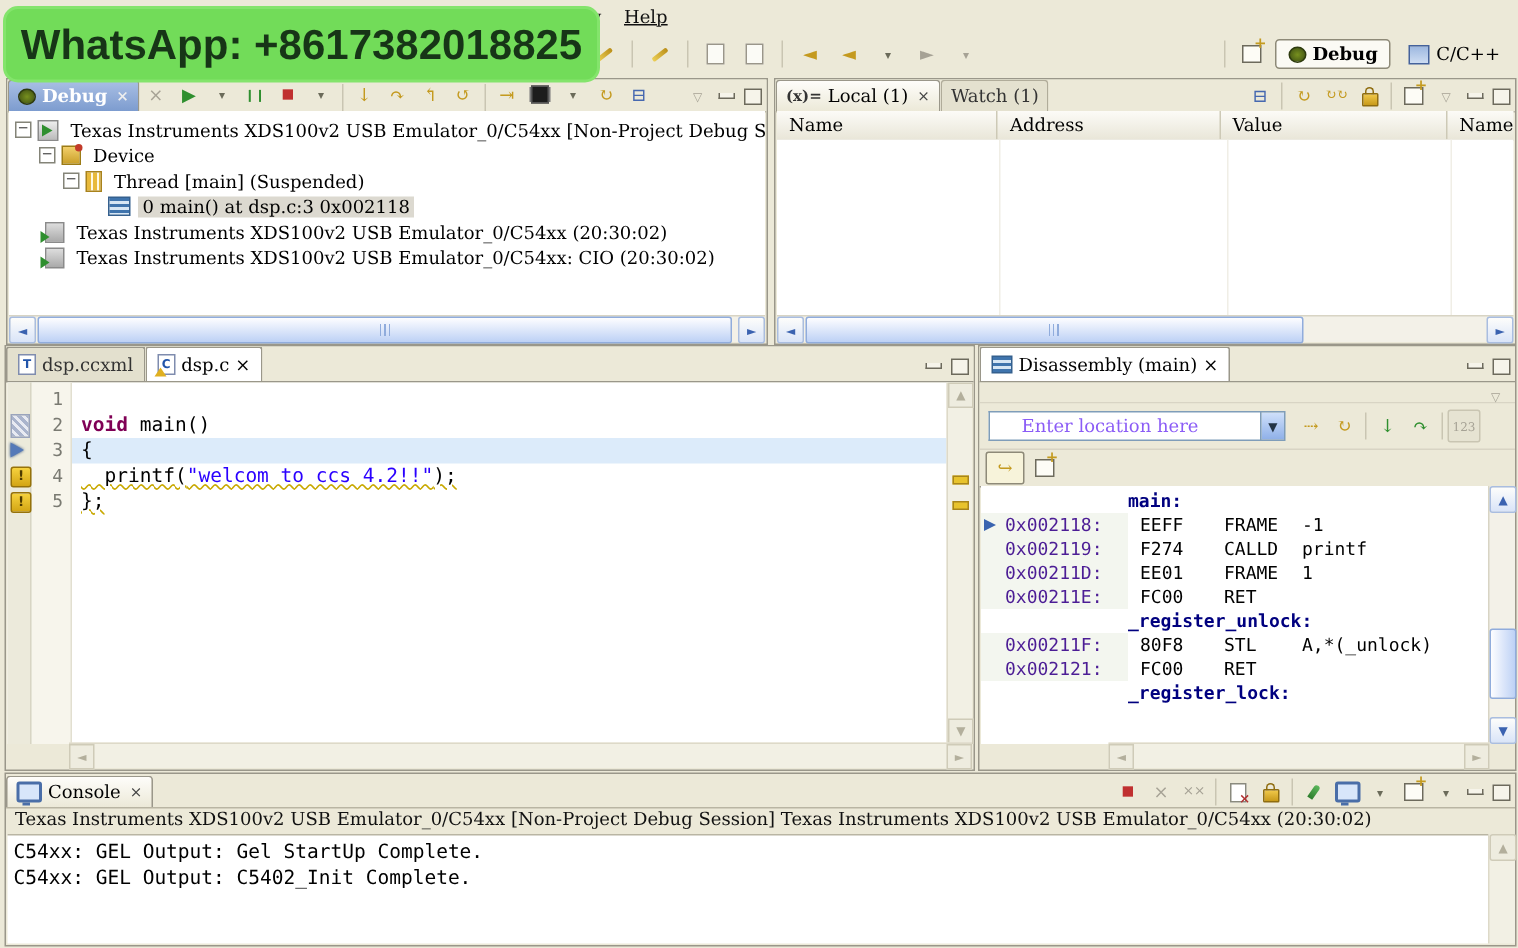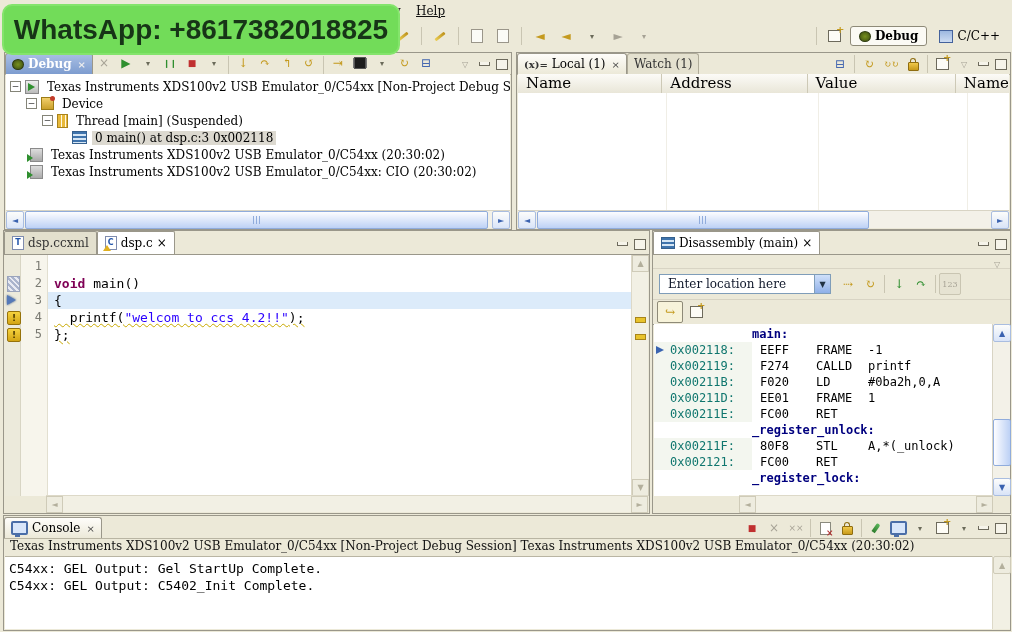--- a/index.html
+++ b/index.html
@@ -64,21 +64,21 @@
   .device{width:11px;height:11px;background:linear-gradient(#f2cf6a,#caa02a);border:1px solid #9c7c16;}
   .device:after{content:"";position:absolute;right:-2px;top:-2px;width:5px;height:5px;background:#c23b2a;border-radius:50%;}
   .thread{width:9px;height:12px;background:repeating-linear-gradient(90deg,#e8b93a 0 3px,#fff8e2 3px 4px);border:1px solid #a8821c;}
   .frames{width:13px;height:11px;background:repeating-linear-gradient(180deg,#3f74ad 0 2px,#d6e6f4 2px 4px);border:1px solid #35608e;}
   .proc{width:11px;height:12px;background:linear-gradient(#ddd,#aaa);border:1px solid #8a8a8a;}
   .proc:after{content:"";position:absolute;left:-4px;bottom:-1px;border-left:6px solid #2f8f2f;border-top:4px solid transparent;border-bottom:4px solid transparent;}
   .tlabel{padding:0 3px;}
   .trow.selected .tlabel{background:#dcd9d0;}
   
   #vars-cols{position:absolute;left:1px;right:1px;top:21px;height:19px;display:flex;background:linear-gradient(#fcfbf7,#e9e6d8);border-bottom:1px solid #c5c1ae;}
-  .vcol{height:19px;line-height:19px;padding-left:8px;border-right:1px solid #cdc9b6;font-size:15px;box-sizing:border-box;}
+  .vcol{height:19px;line-height:19px;padding-left:8px;border-right:1px solid #cdc9b6;font-size:12px;box-sizing:border-box;}
   #vars-body{position:absolute;left:1px;right:1px;top:40px;bottom:18px;background:#fff;}
   .vgrid{position:absolute;top:0;bottom:0;width:1px;background:#f0eee6;}
   
   .etabbar{position:relative;height:23px;display:flex;align-items:flex-end;background:#ece9d8;border-bottom:1px solid #9a978a;}
   .etab{display:flex;align-items:center;gap:4px;height:22px;padding:0 7px;font-size:12px;border:1px solid #9a978a;border-bottom:none;border-radius:2px 2px 0 0;}
   .etab.active{background:#fff;}
   .etab.idle{background:#e3e0ce;color:#333;}
   .fdoc{position:relative;width:10px;height:12px;background:#fff;border:1px solid #7f8cae;font-family:"DejaVu Sans",sans-serif;
     font-size:8px;line-height:11px;text-align:center;color:#2255aa;font-weight:bold;}
   .fdoc.warn:after{content:"";position:absolute;left:-3px;bottom:-2px;border-left:4px solid transparent;border-right:4px solid transparent;border-bottom:6px solid #e0b020;}
@@ -100,30 +100,30 @@
     color:#4d3a00;font-size:9px;font-weight:bold;text-align:center;line-height:12px;font-family:"DejaVu Sans",sans-serif;}
   #ed-vscroll{width:16px;background:#f2f0e4;border-left:1px solid #ddd9c8;position:relative;}
   #ed-vscroll .sb{position:absolute;left:0;width:15px;height:15px;background:#eeecdf;border:1px solid #cfcbb8;
     display:flex;align-items:center;justify-content:center;font-size:8px;color:#b3af9c;}
   .ov-mark{position:absolute;left:3px;width:9px;height:4px;background:#e8c32c;border:1px solid #a8851a;}
   
   #dis-chevrow{position:relative;height:13px;background:#ece9d8;border-bottom:1px solid #d8d4c4;}
   #dis-toolbar{position:relative;height:30px;display:flex;align-items:center;background:#ece9d8;padding-left:6px;border-bottom:1px solid #d8d4c4;}
   .combo{display:flex;height:20px;}
   .combo input{width:138px;height:18px;border:1px solid #7f9db9;border-right:none;font-family:"DejaVu Serif",serif;
-    font-size:12px;padding:0 8px;background:#fff;color:#0f172a;}
+    font-size:12px;padding:0 21px;background:#fff;color:#8b5cf6;}
   .combo .drop{width:17px;height:20px;background:linear-gradient(#cfe0fa,#8fb0e8);border:1px solid #7f9db9;
     display:flex;align-items:center;justify-content:center;font-size:8px;color:#234;box-sizing:border-box;}
   #dis-toolbar2{position:relative;height:24px;display:flex;align-items:center;background:#ece9d8;padding-left:4px;border-bottom:1px solid #9a978a;}
   .tb2{width:24px;height:20px;display:flex;align-items:center;justify-content:center;border:1px solid transparent;border-radius:2px;font-size:12px;}
   .tb2.pressed{border-color:#8e8a78;background:#f7f3da;}
   #dis-list{position:absolute;left:1px;right:17px;top:93px;bottom:17px;background:#fff;overflow:hidden;
     font-family:"DejaVu Sans Mono",monospace;font-size:12px;padding-top:2px;}
   .drow{position:relative;height:16px;line-height:16px;white-space:pre;display:flex;}
-  .drow .addr{display:inline-block;width:82px;padding-left:16px;background:#f3f6ef;color:#0f766e;flex:none;}
+  .drow .addr{display:inline-block;width:82px;padding-left:16px;background:#f3f6ef;color:#4c1d95;flex:none;}
   .drow .op{display:inline-block;width:56px;padding-left:8px;flex:none;}
   .drow .mn{display:inline-block;width:52px;flex:none;}
   .dlabel{padding-left:98px;font-weight:bold;color:#00007f;height:16px;line-height:16px;}
   .darrow{position:absolute;left:2px;top:4px;width:0;height:0;border-left:8px solid #3a64b0;border-top:4px solid transparent;border-bottom:4px solid transparent;}
   #dis-vscroll{top:93px;bottom:17px;}
   #dis-hscroll{left:86px;right:17px;bottom:1px;}
   
   #console-title{position:absolute;left:2px;top:23px;height:15px;font-size:12px;color:#111;white-space:nowrap;padding-left:4px;}
   #console-body{position:absolute;left:1px;right:17px;top:40px;bottom:1px;background:#fff;border-top:1px solid #b9b5a3;
     font-family:"DejaVu Sans Mono",monospace;font-size:13px;padding:3px 0 0 4px;}
@@ -401,23 +401,20 @@
     <div id="dis-list">
       <div class="dlabel">main:</div>
       <div class="drow">
         <span class="darrow"></span>
         <span class="addr">0x002118:</span><span class="op">EEFF</span><span class="mn">FRAME</span><span>-1</span>
       </div>
       <div class="drow">
         <span class="addr">0x002119:</span><span class="op">F274</span><span class="mn">CALLD</span><span>printf</span>
       </div>
       <div class="drow">
-        <span class="addr">0x00211B:</span><span class="op">F020</span><span class="mn">LD</span><span>#0ba2h,0,A</span>
-      </div>
-      <div class="drow">
         <span class="addr">0x00211D:</span><span class="op">EE01</span><span class="mn">FRAME</span><span>1</span>
       </div>
       <div class="drow">
         <span class="addr">0x00211E:</span><span class="op">FC00</span><span class="mn">RET</span><span></span>
       </div>
       <div class="dlabel">_register_unlock:</div>
       <div class="drow">
         <span class="addr">0x00211F:</span><span class="op">80F8</span><span class="mn">STL</span><span>A,*(_unlock)</span>
       </div>
       <div class="drow">

